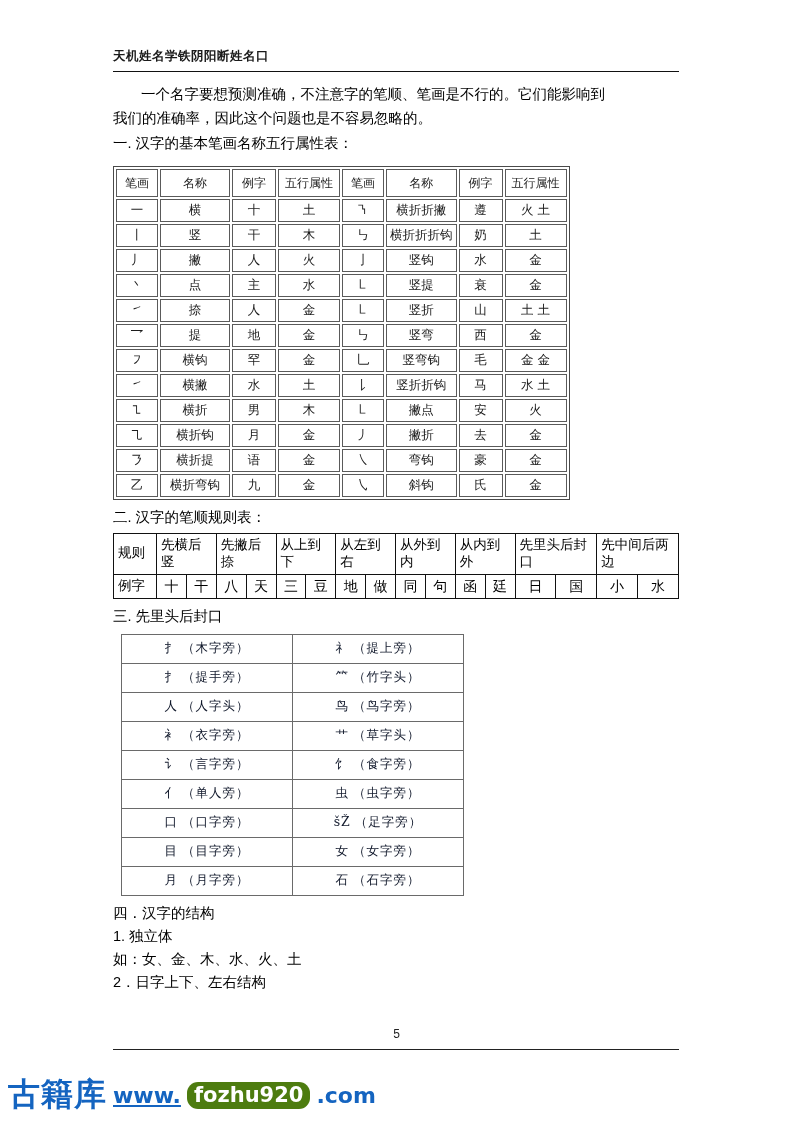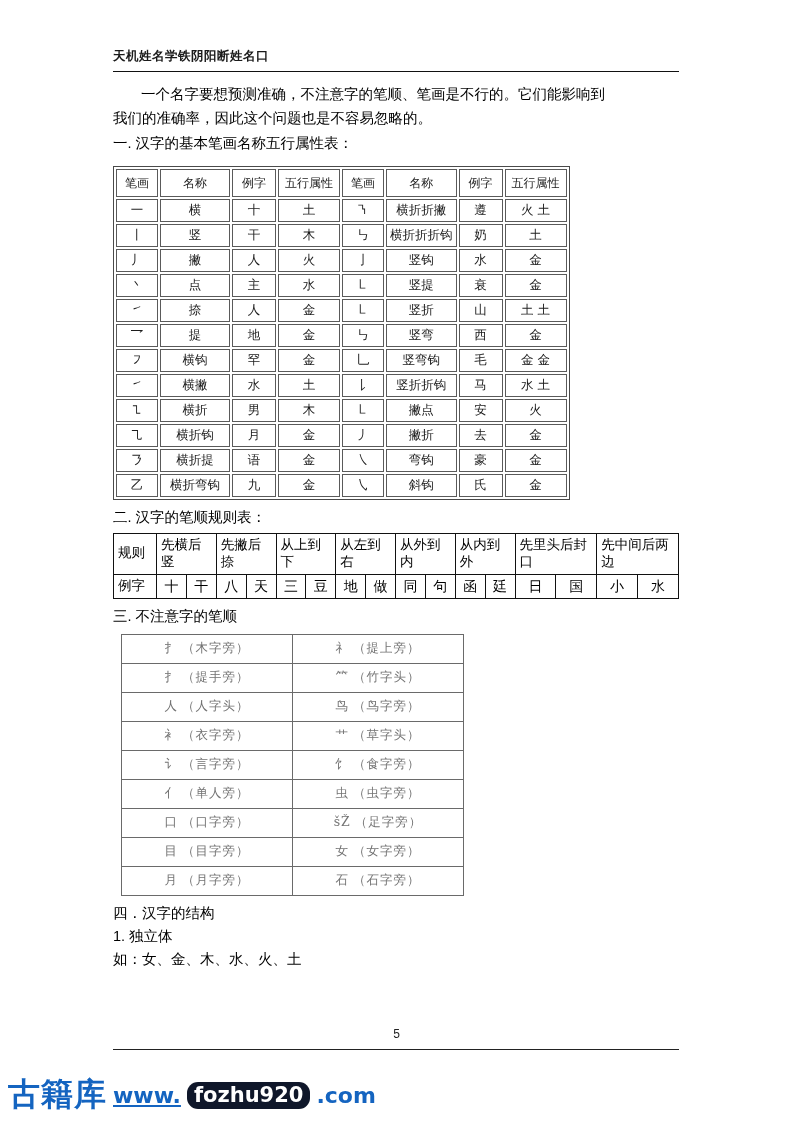--- a/index.html
+++ b/index.html
@@ -118,21 +118,21 @@
     border: 1px solid #555;
   }
   table.t3 td {
     border: 1px solid #6a6a6a;
     font-size: 12.5px;
     padding: 3px 6px;
     height: 22px;
     width: 158px;
     text-align: center;
     font-family: "DejaVu Serif", "Liberation Serif", serif;
-    color: #737373;
+    color: #0f172a;
     letter-spacing: 1px;
   }
   .t3-radical { margin-right: 4px; }
   
   .page-number {
     position: absolute;
     left: 0;
     right: 0;
     top: 1027px;
     text-align: center;
@@ -163,21 +163,21 @@
   }
   .wm-www {
     font-size: 22px;
     font-weight: bold;
     color: #1464c0;
     font-family: "DejaVu Sans", sans-serif;
     text-decoration: underline;
   }
   .wm-pill {
     display: inline-block;
-    background: #0f172a;
+    background: #4d7c0f;
     color: #ffffff;
     font-size: 21px;
     font-weight: bold;
     padding: 1px 7px 2px 7px;
     border-radius: 11px;
     font-family: "DejaVu Sans", sans-serif;
   }
   .wm-tail {
     font-size: 22px;
     font-weight: bold;
@@ -374,21 +374,21 @@
         <td class="ex">函</td>
         <td class="ex">廷</td>
         <td class="ex">日</td>
         <td class="ex">国</td>
         <td class="ex">小</td>
         <td class="ex">水</td>
       </tr>
     </tbody>
       </table>
 
-    <div class="sec-title">三. 不注意字的笔顺</div>
+    <div class="sec-title">三. 先里头后封口</div>
 
     <table class="t3">
       <tbody>
           <tr>
         <td><span class="t3-radical">扌</span><span>（木字旁）</span></td>
         <td><span class="t3-radical">礻</span><span>（提上旁）</span></td>
       </tr>
       <tr>
         <td><span class="t3-radical">扌</span><span>（提手旁）</span></td>
         <td><span class="t3-radical">⺮</span><span>（竹字头）</span></td>
@@ -420,20 +420,21 @@
       <tr>
         <td><span class="t3-radical">月</span><span>（月字旁）</span></td>
         <td><span class="t3-radical">石</span><span>（石字旁）</span></td>
       </tr>
     </tbody>
       </table>
 
     <div class="list-line">四．汉字的结构</div>
     <div class="list-line">1. 独立体</div>
     <div class="list-line">如：女、金、木、水、火、土</div>
+    <div class="list-line">2．日字上下、左右结构</div>
 
   </div>
 
   <div class="page-number">5</div>
   <div class="bottom-rule"></div>
 
   <div class="watermark">
     <span class="wm-cn">古籍库</span>
     <span class="wm-www">www.</span>
     <span class="wm-pill">fozhu920</span>

